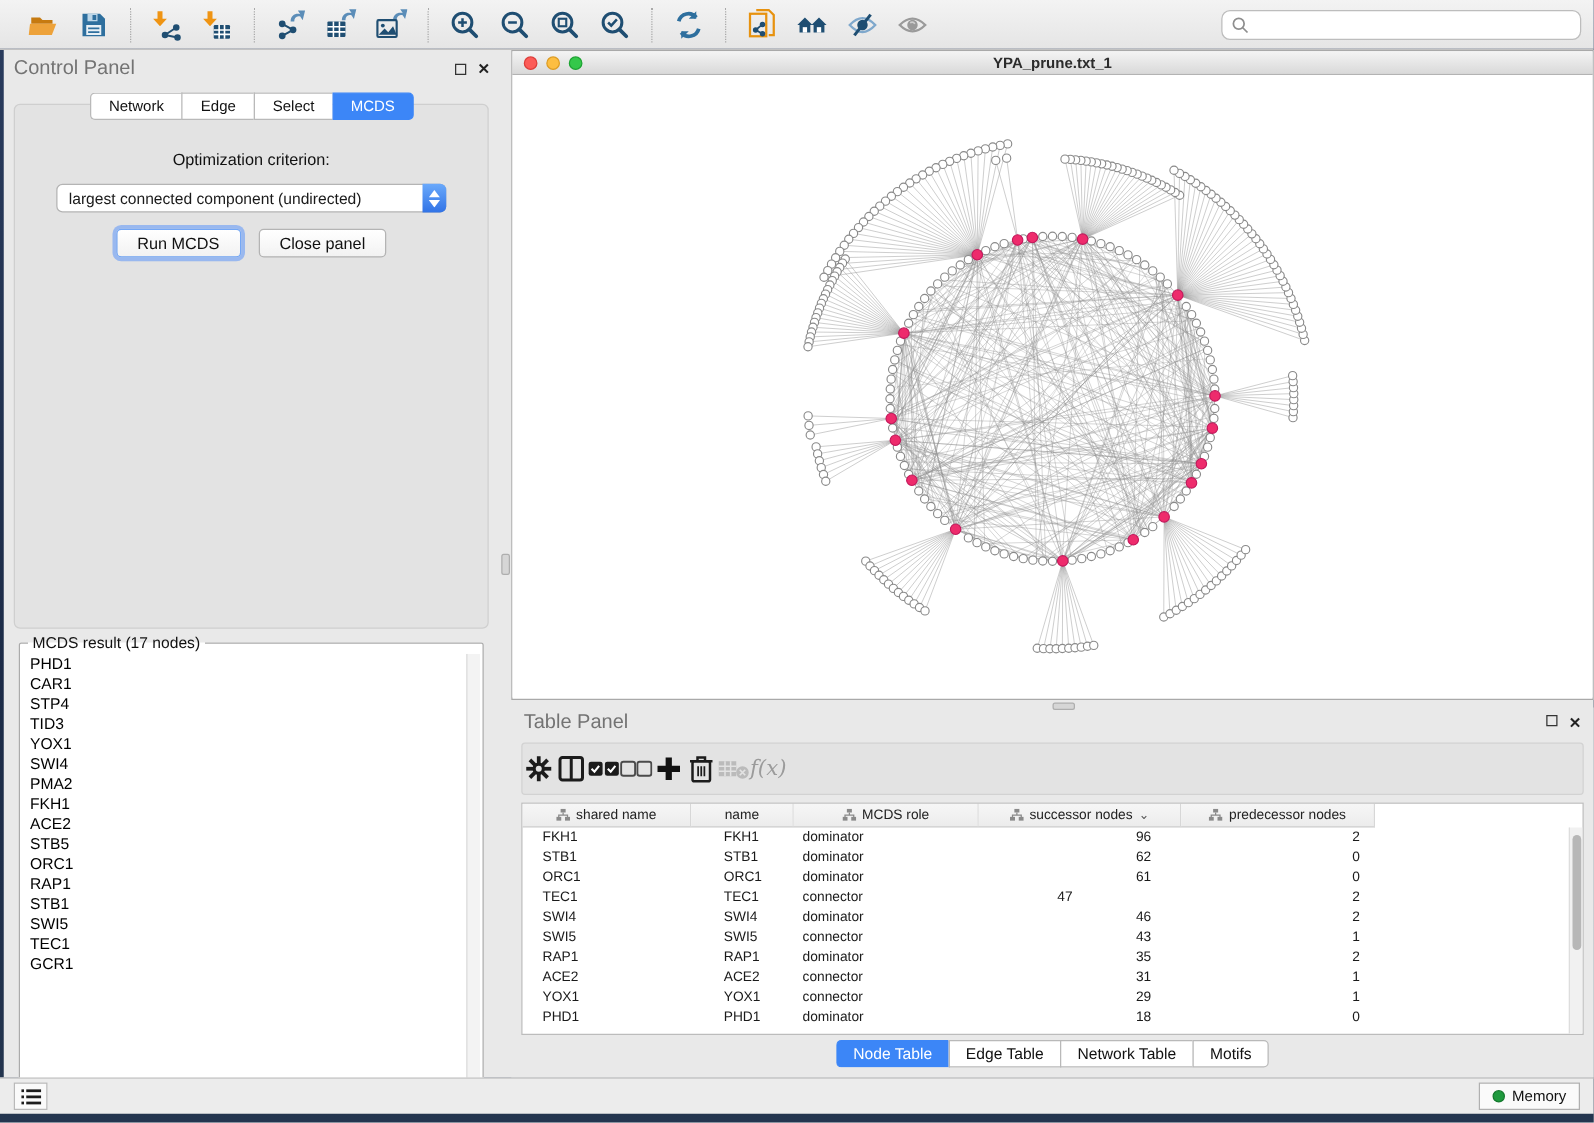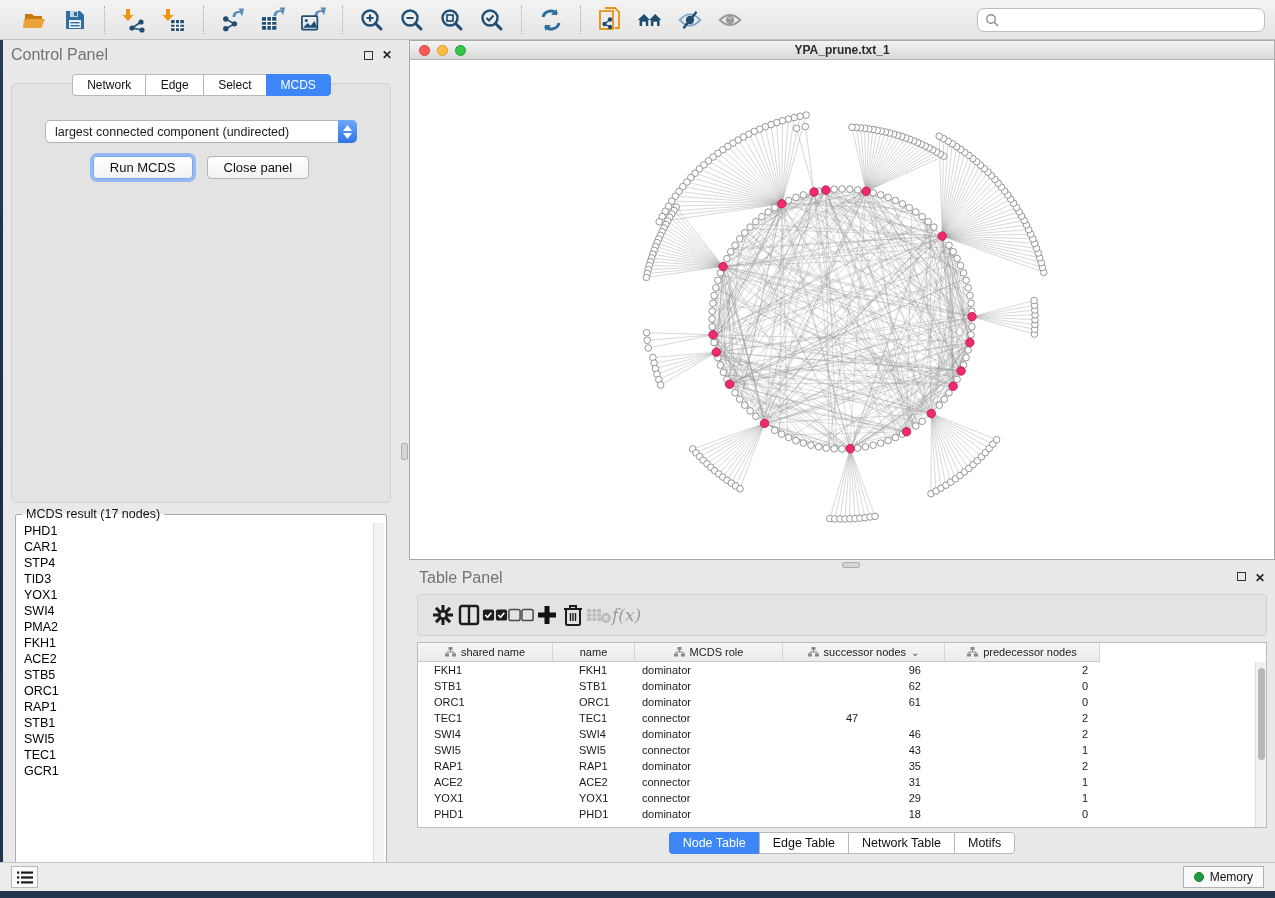--- a/index.html
+++ b/index.html
@@ -86,21 +86,21 @@
   .light.red { background:#fc5b57; border:0.5px solid #dd3d39; }
   .light.yellow { background:#fdbe41; border:0.5px solid #dd9c23; }
   .light.green { background:#34c84a; border:0.5px solid #1da432; }
   .net-title { position:absolute; left:0; right:0; text-align:center; font-size:12px; font-weight:bold; color:#2b2b2b; }
   .net-canvas { width:100%; height:498px; background:#fff; }
   
   .table-panel { position:absolute; left:406px; top:526px; width:866px; height:296px; background:#e9e9e9; }
   .tp-header { height:24px; display:flex; align-items:center; padding:0 10px; }
   .tp-toolbar {
     margin:4px 8px 0 8px; height:42px; background:#e3e3e3; border:1px solid #d2d2d2; border-radius:3px;
-    display:flex; align-items:center; padding:0 12px;
+    display:flex; align-items:center; padding:0 0;
   }
   .tp-icon { display:inline-flex; align-items:center; justify-content:center; width:26px; height:26px; }
   .fx-label { font-family:"DejaVu Serif", serif; font-style:italic; font-size:17px; color:#9b9b9b; }
   .data-table { position:absolute; left:8px; right:8px; top:76px; bottom:34px; background:#fff; border:1px solid #bcbcbc; overflow:hidden; }
   .dt-head { display:flex; height:19px; font-size:11px; color:#222; }
   .dt-hcell {
     background:linear-gradient(#f6f6f6,#ececec); border-right:1px solid #d7d7d7; border-bottom:1px solid #c9c9c9;
     display:flex; align-items:center; justify-content:center; gap:5px; overflow:hidden;
   }
   .dt-body { font-size:11px; }
@@ -301,20 +301,21 @@
         <span class="ph-close">✕</span>
       </span>
     </div>
     <div class="ctab-bar" id="control-tabs">
         <span class="ctab">Network</span>
         <span class="ctab">Edge</span>
         <span class="ctab">Select</span>
         <span class="ctab active">MCDS</span>
       </div>
     <div class="ctab-content">
+      <div class="opt-label">Optimization criterion:</div>
       <div class="select-wrap">
         <span class="select-value">largest connected component (undirected)</span>
         <span class="select-cap">
           <svg width="9" height="6" viewBox="0 0 9 6">
               <path d="M4.5 0 9 6H0z" fill="#fff"></path>
             </svg>
           <svg width="9" height="6" viewBox="0 0 9 6">
               <path d="M4.5 6 0 0h9z" fill="#fff"></path>
             </svg>
         </span>

